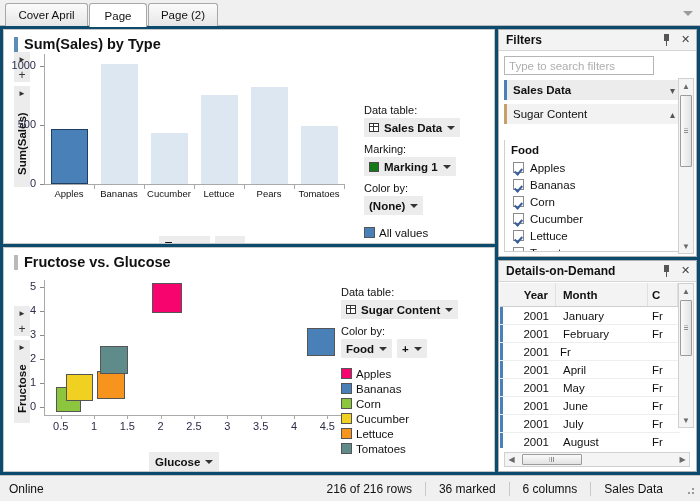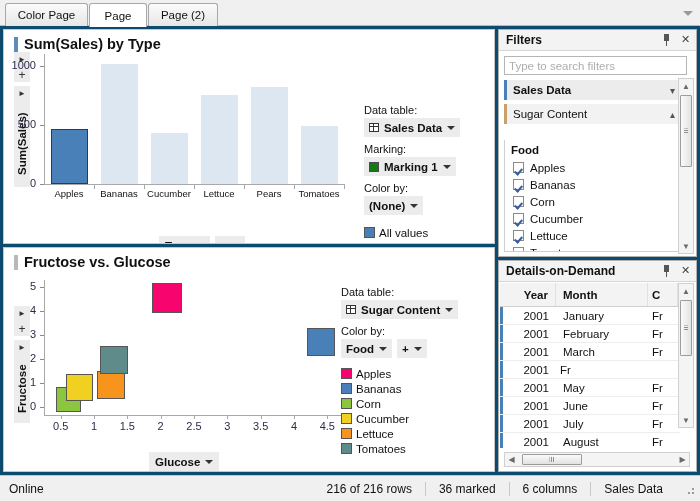--- a/index.html
+++ b/index.html
@@ -143,21 +143,21 @@
   .panel-title {
     font-size: 12px; font-weight: bold; color: #111; margin-left: 7px; white-space: nowrap;
   }
   .panel-head-btns { position: absolute; right: 4px; top: 2px; display: flex; gap: 6px; align-items: center; }
   .hbtn { width: 13px; height: 15px; display: flex; align-items: center; justify-content: center; color: #444; font-size: 11px; }
   .pin-icon { position: relative; width: 9px; height: 12px; }
   .pin-icon::before { content:""; position:absolute; left:2px; top:0; width:5px; height:7px; background:#555; }
   .pin-icon::after  { content:""; position:absolute; left:4px; top:7px; width:1px; height:5px; background:#555; }
 
   #filter-search {
-    position: absolute; left: 5px; top: 26px; width: 183px; height: 19px;
+    position: absolute; left: 5px; top: 26px; width: 150px; height: 19px;
     border: 1px solid #b5b5b5; background: #fff;
     font-family: "Liberation Sans", sans-serif; font-size: 11.5px;
     color: #111; padding: 0 4px;
   }
   #filter-search::placeholder { color: #aeaeae; }
 
   .filt-group {
     position: absolute; left: 5px; width: 176px; height: 20px;
     background: #ececec; border-left: 3px solid #4a80b8;
     display: flex; align-items: center; justify-content: space-between;
@@ -255,21 +255,21 @@
       radial-gradient(circle 1px at 9px 5px, #9a9a9a 99%, transparent);
   }
 </style>
 </head>
 <body>
 
 <div id="app">
 
   <div id="tabbar">
     <div class="tab" id="tab-0">
-      <span>Color Page</span>
+      <span>Cover April</span>
     </div>
     <div class="tab active" id="tab-1">
       <span>Page</span>
     </div>
     <div class="tab" id="tab-2">
       <span>Page (2)</span>
     </div>
     <div id="tabbar-chevron">
       <span class="caret-dn"></span>
     </div>
@@ -554,25 +554,25 @@
                 <div class="c-month">January</div>
                 <div class="c-cat">Fr</div>
               </div>
               <div class="dt-row">
                 <div class="c-year">2001</div>
                 <div class="c-month">February</div>
                 <div class="c-cat">Fr</div>
               </div>
               <div class="dt-row">
                 <div class="c-year">2001</div>
-                <div class="c-month">March</div>
-                <div class="c-cat">Fr</div>
-              </div>
-              <div class="dt-row">
-                <div class="c-year">2001</div>
+                <div class="c-cat">Fr</div>
+              </div>
+              <div class="dt-row">
+                <div class="c-year">2001</div>
+                <div class="c-month">April</div>
                 <div class="c-cat">Fr</div>
               </div>
               <div class="dt-row">
                 <div class="c-year">2001</div>
                 <div class="c-month">May</div>
                 <div class="c-cat">Fr</div>
               </div>
               <div class="dt-row">
                 <div class="c-year">2001</div>
                 <div class="c-month">June</div>

